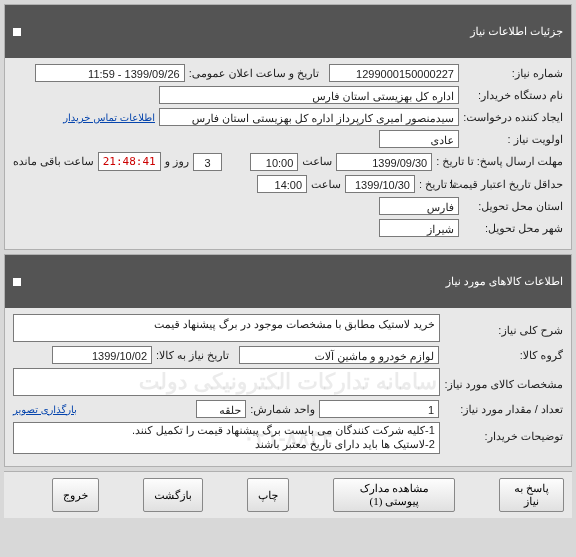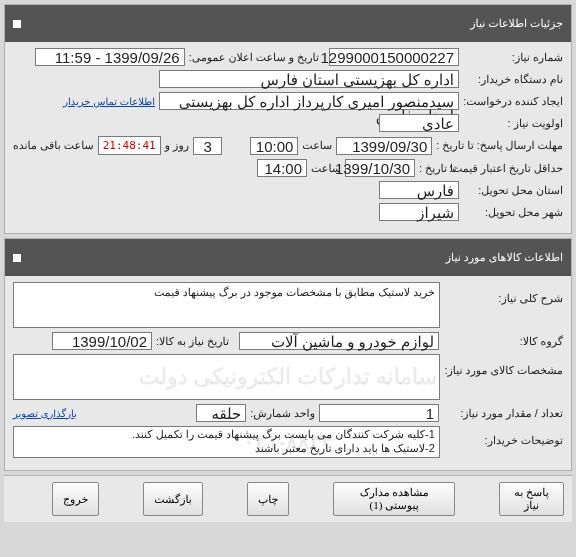--- a/index.html
+++ b/index.html
@@ -12,21 +12,21 @@
   direction: rtl;
 }
 .panel {
   background: #e8e8e8;
   border: 1px solid #b0b0b0;
   margin: 4px;
 }
 .panel-header {
   background: #545454;
   color: #fff;
-  padding: 12px 8px;
+  padding: 20px 8px;
   font-size: 11px;
   position: relative;
 }
 .panel-header::after {
   content: '';
   position: absolute;
   left: 8px;
   top: 50%;
   transform: translateY(-50%);
   width: 8px;
@@ -44,41 +44,41 @@
 }
 .label {
   font-size: 11px;
   color: #222;
   white-space: nowrap;
 }
 .field {
   background: #fff;
   border: 1px solid #7a7a7a;
   padding: 2px 4px;
-  font-size: 15px;
+  font-size: 11px;
   height: 18px;
   line-height: 14px;
   display: inline-block;
 }
 .field.w1 { width: 130px; }
 .field.w2 { width: 150px; }
 .field.w3 { width: 300px; }
 .field.w4 { width: 80px; }
 .field.w5 { width: 50px; }
 .field.w6 { width: 70px; }
 .field.w7 { width: 100px; }
 .field.w8 { width: 30px; text-align: center; }
 .field.w9 { width: 200px; }
 .textarea {
   background: #fff;
   border: 1px solid #7a7a7a;
   padding: 2px 4px;
   font-size: 11px;
   width: 430px;
-  height: 46px;
+  height: 28px;
   line-height: 14px;
 }
 .textarea2 {
   background: #fff;
   border: 1px solid #7a7a7a;
   padding: 0 4px;
   font-size: 11px;
   width: 430px;
   height: 32px;
   line-height: 14px;

